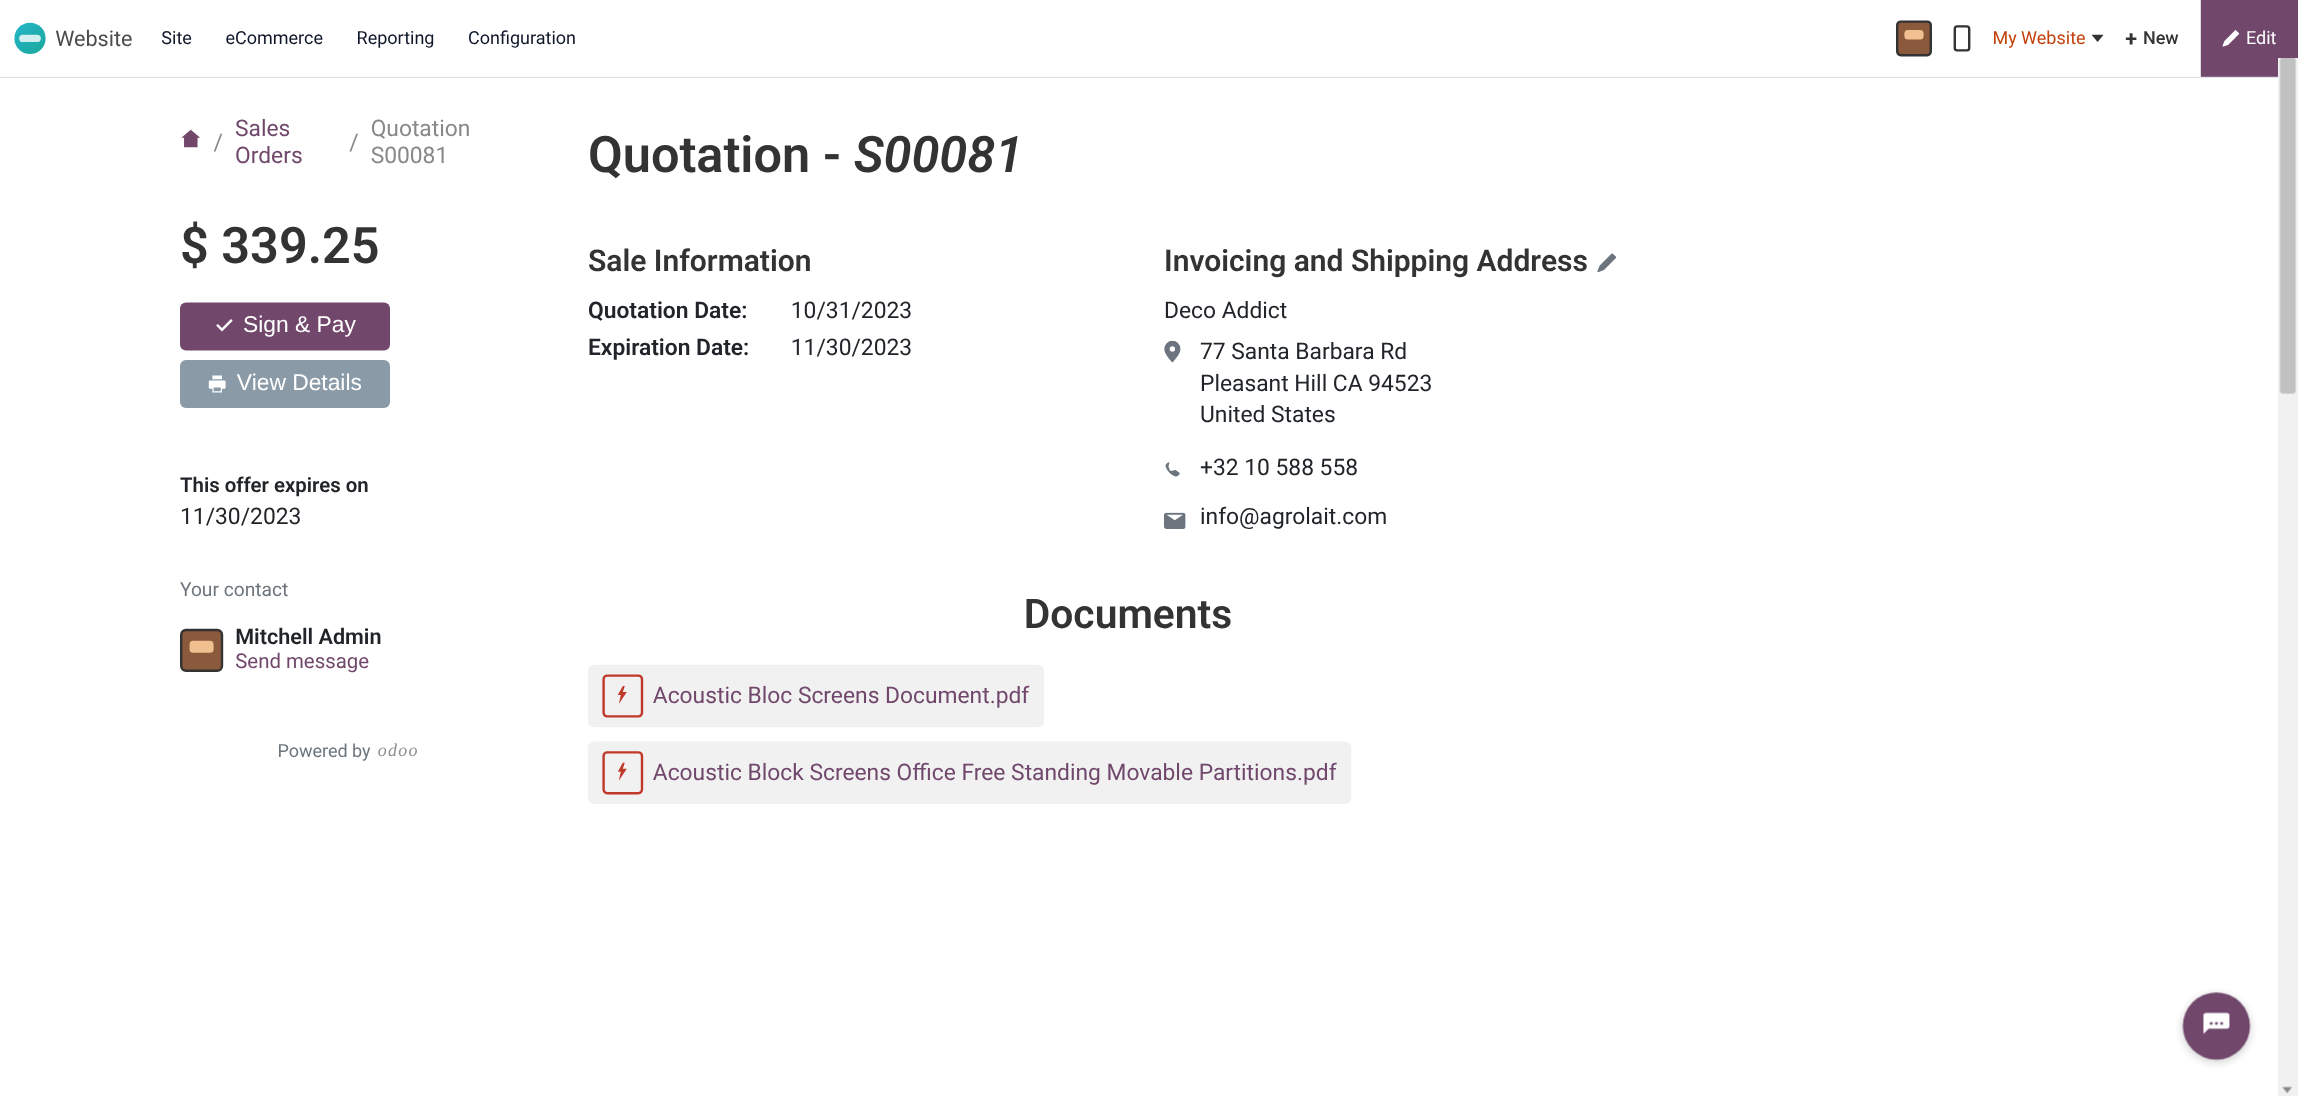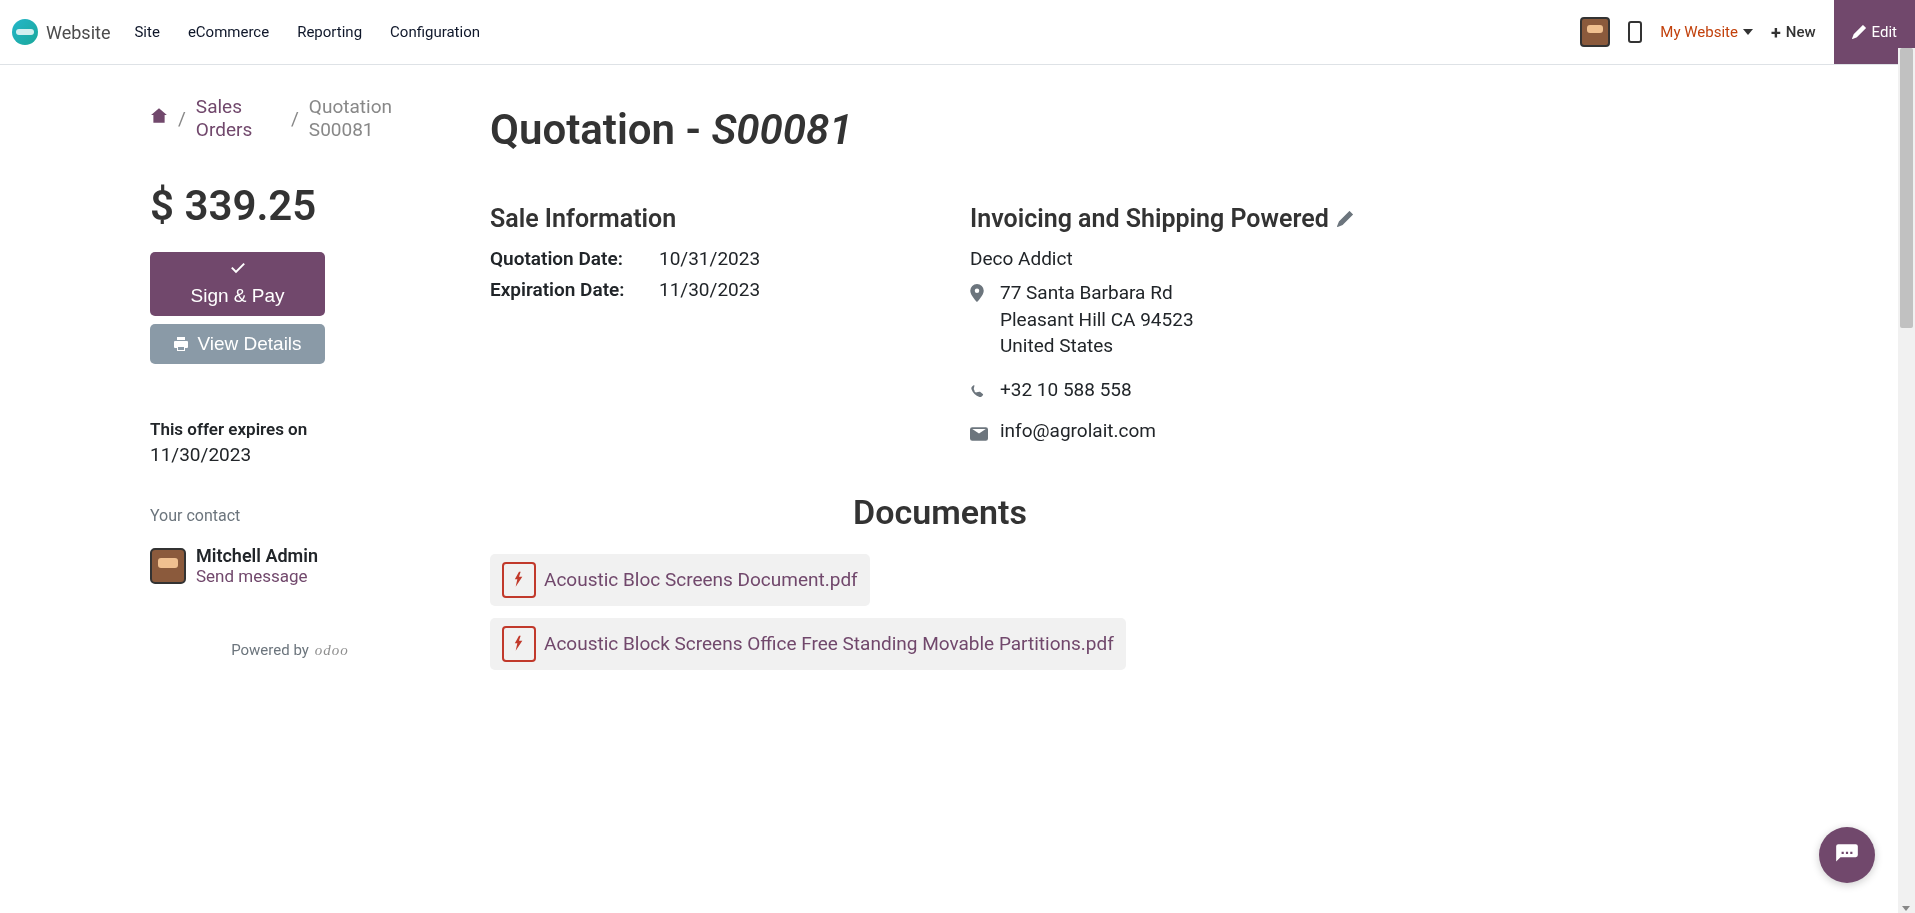--- a/index.html
+++ b/index.html
@@ -30,21 +30,21 @@
 
 
 .breadcrumb { display: flex; align-items: center; gap: 10px; font-size: 19px; color: #71486c; margin-bottom: 40px; }
 .breadcrumb .sep { color: #888; }
 .breadcrumb .current { color: #888; }
 .home-icon { color: #71486c; }
 
 
 .price { font-size: 42px; font-weight: 600; color: #333; margin-bottom: 22px; }
 .btn { display: flex; align-items: center; justify-content: center; gap: 8px; padding: 9px 16px; border-radius: 5px; font-size: 19px; cursor: pointer; border: none; width: 175px; margin-bottom: 8px; }
-.btn-primary { background: #71486c; color: #fff; flex-direction: column; }
+.btn-primary { background: #71486c; color: #fff; }
 .btn-secondary { background: #8a9aa7; color: #fff; }
 .check-icon { width: 16px; height: 16px; }
 .print-icon { width: 16px; height: 16px; }
 
 .offer-expires { margin-top: 55px; }
 .offer-expires .lbl { font-weight: 600; font-size: 17px; }
 .offer-expires .date { font-size: 19px; margin-top: 4px; }
 
 .your-contact { margin-top: 40px; }
 .your-contact .lbl { color: #6c757d; font-size: 16px; margin-bottom: 20px; }
@@ -192,21 +192,21 @@
           <div>10/31/2023</div>
         </div>
         <div class="kv-row">
           <div class="k">Expiration Date:</div>
           <div>11/30/2023</div>
         </div>
       </div>
 
       <div class="info-col">
         <div class="section-h">
-          <span>Invoicing and Shipping Powered</span>
+          <span>Invoicing and Shipping Address</span>
           <svg class="edit-pencil-small" viewBox="0 0 16 16" fill="#6c757d">
               <path d="M12.146.146a.5.5 0 01.708 0l3 3a.5.5 0 010 .708l-10 10a.5.5 0 01-.168.11l-5 2a.5.5 0 01-.65-.65l2-5a.5.5 0 01.11-.168l10-10z"></path>
             </svg>
         </div>
         <div class="addr-company">Deco Addict</div>
         <div class="addr-row">
           <div class="icon-col">
             <svg width="14" height="18" viewBox="0 0 12 16" fill="#6c757d">
                 <path d="M6 0a6 6 0 016 6c0 4-6 10-6 10S0 10 0 6a6 6 0 016-6zm0 4a2 2 0 100 4 2 2 0 000-4z"></path>
               </svg>

